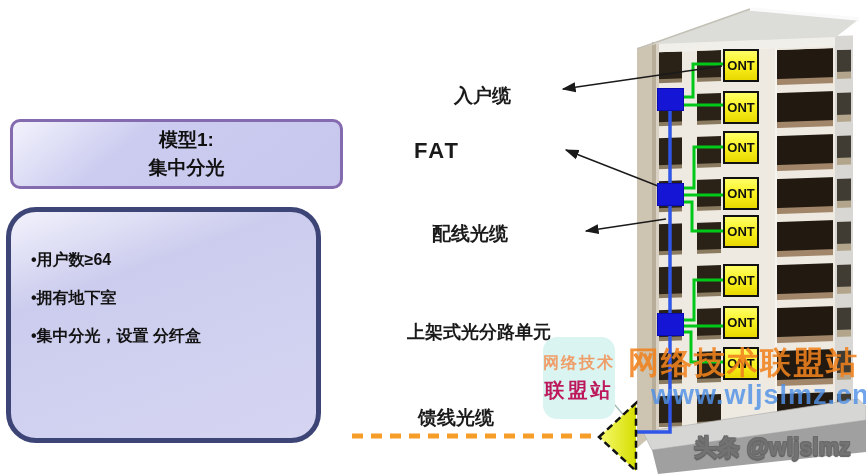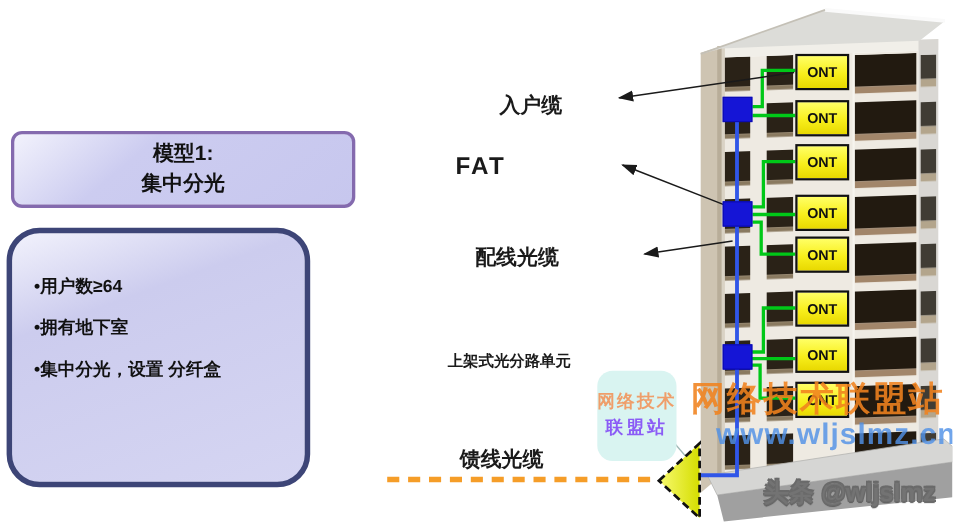--- a/index.html
+++ b/index.html
@@ -5,53 +5,53 @@
   html,body{margin:0;padding:0;background:#fff;}
   #stage{position:relative;width:866px;height:475px;overflow:hidden;background:#ffffff;
          font-family:"Liberation Sans",sans-serif;}
   #diagram-svg{position:absolute;left:0;top:0;z-index:1;}
 
   
   .title-box{position:absolute;left:10px;top:119px;width:307px;height:64px;z-index:2;
     border:3px solid #846aae;border-radius:10px;
     background:linear-gradient(140deg,#f2f2fc 0%,#ccccf0 35%,#c7c7ee 100%);
     display:flex;flex-direction:column;justify-content:center;align-items:center;
-    font-weight:bold;font-size:19px;color:#111;line-height:1.45;}
+    font-weight:bold;font-size:19px;color:#111;line-height:1.45;padding-left:20px;}
 
   
-  .info-box{position:absolute;left:6px;top:207px;width:276px;height:236px;z-index:2;
+  .info-box{position:absolute;left:6px;top:207px;width:315px;height:236px;z-index:2;
     border:5px solid #3d4577;border-radius:30px;
     background:linear-gradient(160deg,#f2f2fc 0%,#ccccee 30%,#d5d5f2 100%);
     padding:38px 0 0 20px;box-sizing:border-box;}
   .bullet{font-weight:bold;font-size:16px;color:#111;margin-bottom:17px;}
 
   
   .lbl{position:absolute;z-index:2;font-weight:bold;color:#1a1a1a;white-space:nowrap;}
   #lbl-drop{left:454px;top:83px;font-size:19px;}
   #lbl-fat{left:414px;top:138px;font-size:22px;letter-spacing:2px;}
   #lbl-dist{left:432px;top:221px;font-size:19px;}
-  #lbl-rack{left:407px;top:320px;font-size:14px;}
+  #lbl-rack{left:407px;top:320px;font-size:18px;}
   #lbl-feeder{left:418px;top:405px;font-size:19px;}
 
   
-  .ont{position:absolute;left:723px;width:49px;height:33px;z-index:2;box-sizing:border-box;
+  .ont{position:absolute;left:723px;width:36px;height:33px;z-index:2;box-sizing:border-box;
     border:2px solid #111;background:linear-gradient(180deg,#ffff66 0%,#f8ef1c 55%,#e8d800 100%);
     display:flex;align-items:center;justify-content:center;
     font-weight:bold;font-size:13px;color:#111;}
 
   
   .fat{position:absolute;left:657px;width:27px;height:23px;z-index:2;
     background:#1515d6;border:1px solid #0b0bb2;box-sizing:border-box;}
 
   
   .sticker{position:absolute;left:543px;top:337px;width:72px;height:82px;z-index:3;
     background:#d9f4f1;border-radius:14px;display:flex;flex-direction:column;
     justify-content:center;align-items:center;font-weight:bold;line-height:1.5;}
   .sticker .l1{font-size:16px;color:#ef9e6a;letter-spacing:2px;}
-  .sticker .l2{font-size:16px;color:#8b5cf6;letter-spacing:3px;}
+  .sticker .l2{font-size:20px;color:#be185d;letter-spacing:3px;}
 
   
   .wm-site{position:absolute;left:628px;top:342px;z-index:3;font-size:31px;font-weight:bold;
     letter-spacing:2px;color:rgba(240,130,30,0.88);white-space:nowrap;pointer-events:none;}
   .wm-url{position:absolute;left:651px;top:380px;z-index:3;font-size:27px;font-weight:bold;
     letter-spacing:1px;color:rgba(80,145,230,0.82);white-space:nowrap;pointer-events:none;}
   .credit{position:absolute;left:694px;top:432px;z-index:3;font-size:23px;font-weight:bold;
     color:#737373;white-space:nowrap;
     text-shadow:-1px -1px 0 #6a6a6a,1px -1px 0 #6a6a6a,-1px 1px 0 #6a6a6a,1px 1px 0 #6a6a6a,
                 0 2px 1px #5a5a5a;}

